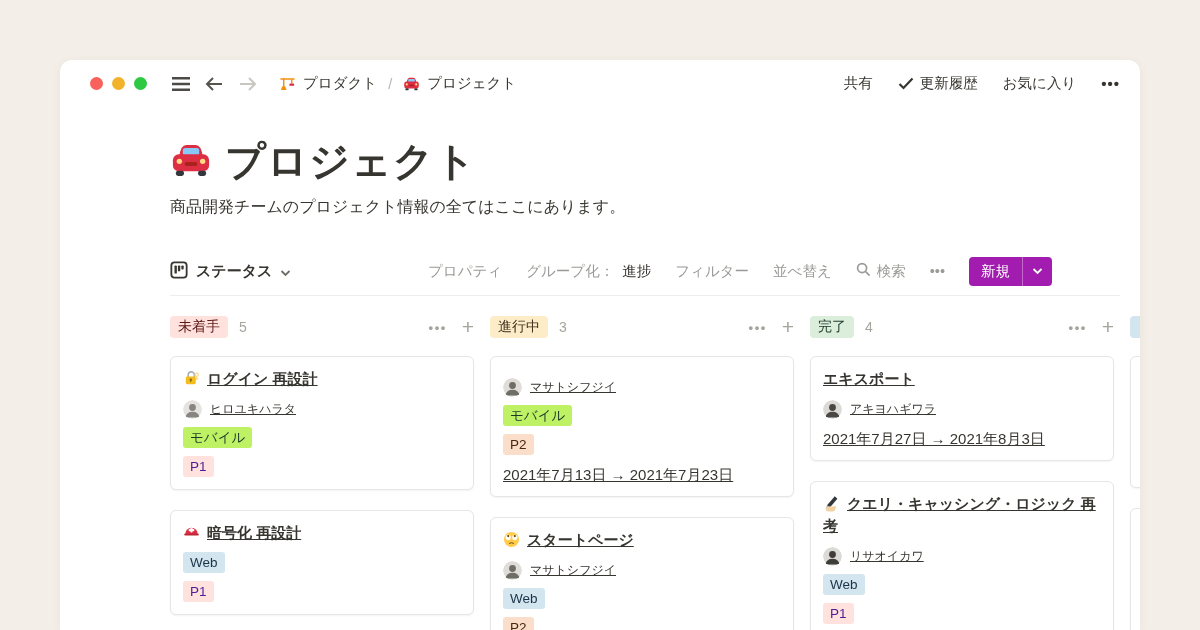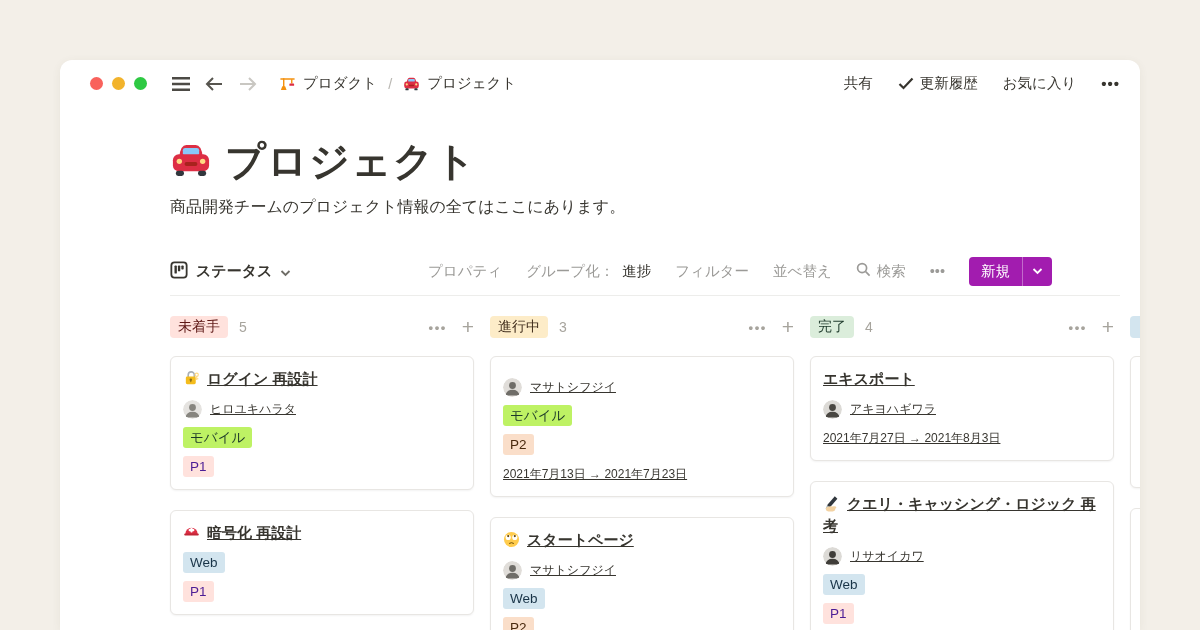--- a/index.html
+++ b/index.html
@@ -68,21 +68,21 @@
   .tag-row { margin-top:8px; }
   .tag { display:inline-block; font-size:13.5px; padding:2px 7px; border-radius:3px; line-height:17px; }
   .tag.red { background:#ffe2dd; color:#4c1d95; }
   .tag.green { background:#bef264; color:#1c3829;text-align:center; }
   .tag.blue { background:#d3e5ef; color:#183347; }
   .tag.orange { background:#fadec9; color:#49290e; }
   .gt-red { background:#ffe2dd; color:#5d1715; }
   .gt-yellow { background:#fdecc8; color:#402c1b; }
   .gt-green { background:#dbeddb; color:#1c3829; }
   .gt-blue { background:#d3e5ef; color:#183347; }
-  .card-date { margin-top:10px; font-size:12px; line-height:19px; }
+  .card-date { margin-top:10px; font-size:15px; line-height:19px; }
   .ghost1 { height:132px; }
   .ghost2 { height:220px; }
   .t-ico { width:17px; height:17px; }
 </style>
 </head>
 <body>
 
 <div class="window">
 
   <div class="topbar">

